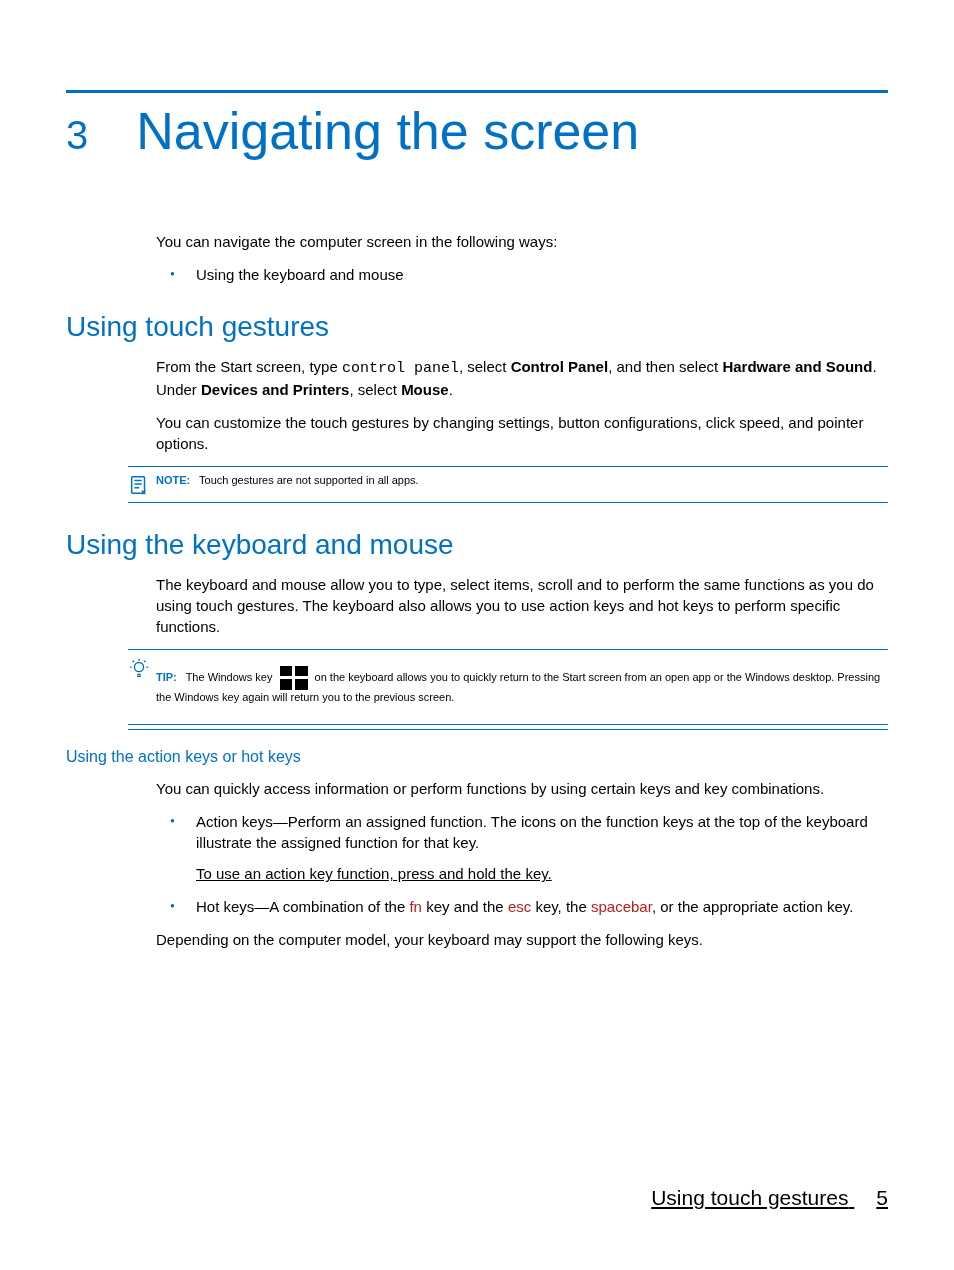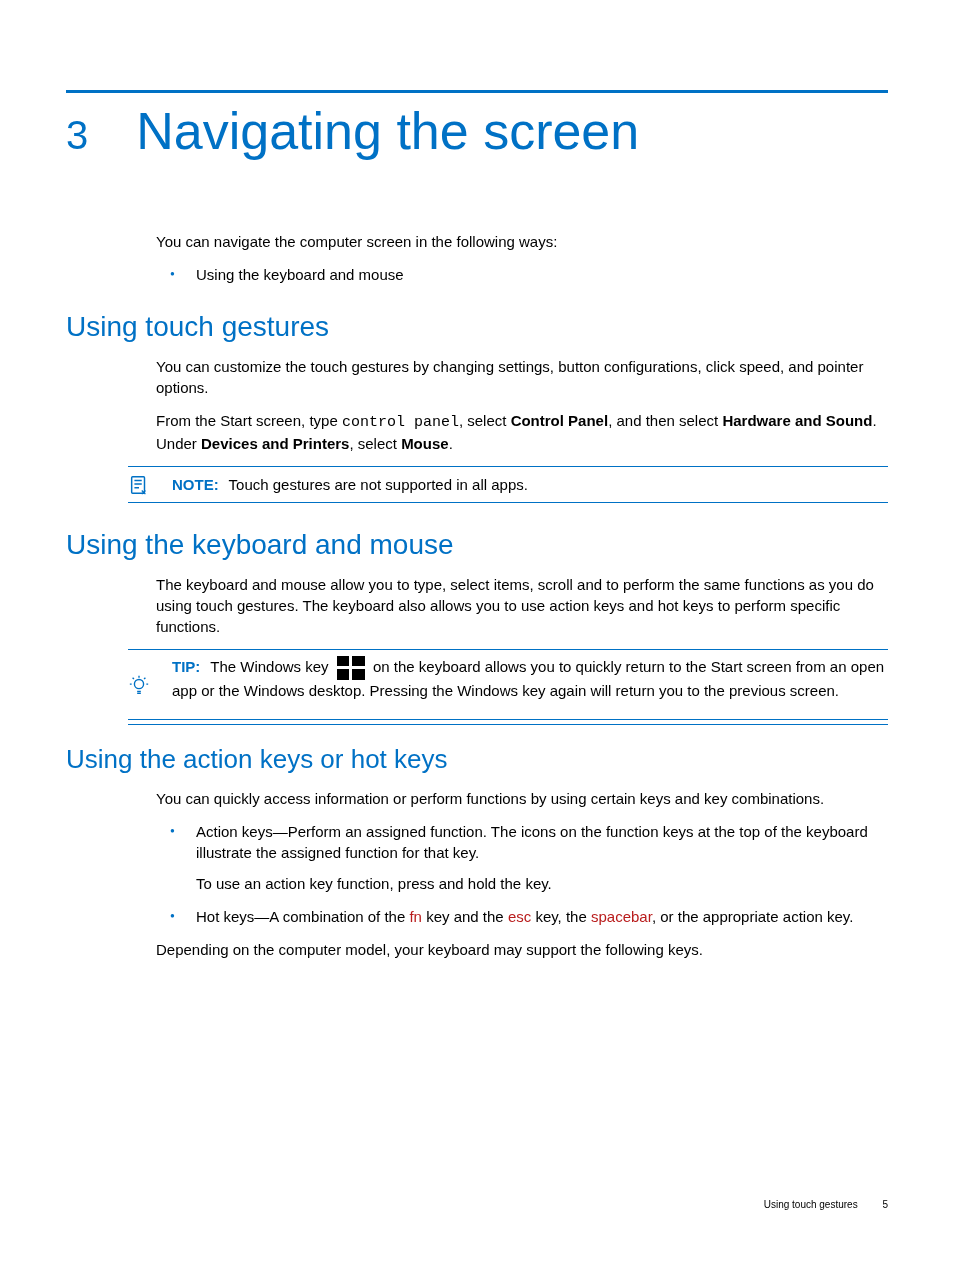--- a/index.html
+++ b/index.html
@@ -3,43 +3,43 @@
 <meta charset="utf-8">
 <style>
   * { box-sizing: border-box; margin: 0; padding: 0; }
   html, body { width: 954px; height: 1270px; background: #fff; font-family: Arial, Helvetica, sans-serif; color: #000; }
   .page { padding: 90px 66px 60px 66px; position: relative; height: 100%; }
   .rule { border-top: 3px solid #0071c5; margin-bottom: 8px; }
   .chapter-line { display: flex; align-items: baseline; gap: 48px; }
   .chapter-num { font-size: 40px; color: #0071c5; font-weight: 400; }
   .chapter-title { font-size: 52px; color: #0071c5; font-weight: 400; }
   .body { margin-left: 90px; margin-top: 70px; font-size: 15px; line-height: 1.4; }
-  .body p { margin-bottom: 12px; }
+  .body p { margin-bottom: 12px; margin-top: 10px; }
   ul.bullets { list-style: none; margin: 8px 0 12px 0; }
   ul.bullets li { position: relative; padding-left: 40px; margin-bottom: 10px; }
   ul.bullets li::before { content: "●"; color: #0071c5; font-size: 8px; position: absolute; left: 14px; top: 4px; }
-  ul.bullets li .sub { margin-top: 10px; }
+  ul.bullets li .sub { margin-top: 10px; text-decoration: underline; }
   h2.section { font-size: 28px; color: #0071c5; font-weight: 400; margin: 22px 0 10px 0; margin-left: 0; }
-  h3.subsection { font-size: 26px; color: #0071c5; font-weight: 400; margin: 16px 0 10px 0; }
+  h3.subsection { font-size: 16px; color: #0071c5; font-weight: 400; margin: 16px 0 10px 0; }
   .section-wrap { margin-left: -90px; }
   .section-wrap .body-inner { margin-left: 90px; }
   .mono { font-family: "Courier New", monospace; }
   .bold { font-weight: bold; }
   .hr-thin { border: none; border-top: 1px solid #0071c5; margin: 4px 0 2px 0; }
-  .callout { display: flex; align-items: center; gap: 22px; margin: 6px 0 6px -28px; font-size: 15px; line-height: 1.4; padding-right: 0; }
+  .callout { display: flex; align-items: flex-start; gap: 6px; margin: 6px 0 6px -28px; font-size: 11px; line-height: 1.4; padding-right: 0; }
   .callout .label { color: #0071c5; font-weight: bold; margin-right: 6px; }
   .callout-icon { flex: 0 0 22px; height: 22px; margin-top: 1px; }
   .callout-body { flex: 1; }
   .hr-wrap { margin-left: -28px; }
   .winkey { display: inline-block; width: 28px; height: 24px; vertical-align: middle; background: #000; position: relative; margin: 0 4px; }
   .winkey::before, .winkey::after { content:""; position:absolute; background:#fff; }
   .winkey::before { left:12px; top:0; width:3px; height:100%; }
   .winkey::after { top:10px; left:0; height:3px; width:100%; }
   .keylink { color: #b91c1c; }
-  .footer { position: absolute; bottom: 60px; right: 66px; font-size: 10px; }
+  .footer { position: absolute; bottom: 60px; right: 66px; font-size: 21px; text-decoration: underline; }
   .footer .pg { margin-left: 22px; }
 </style>
 </head>
 <body>
 
 <div class="page">
   <div class="rule"></div>
   <div class="chapter-line">
     <span class="chapter-num">3</span>
     <span class="chapter-title">Navigating the screen</span>
@@ -47,24 +47,24 @@
 
   <div class="body">
     <p>You can navigate the computer screen in the following ways:</p>
     <ul class="bullets">
       <li>Using the keyboard and mouse</li>
     </ul>
 
     <div class="section-wrap">
       <h2 class="section">Using touch gestures</h2>
       <div class="body-inner">
-        <p>You can customize the touch gestures by changing settings, button configurations, click speed, and pointer options.</p>
         <p>
           <span>From the Start screen, type </span><span class="mono">control panel</span><span>, select </span><span class="bold">Control Panel</span><span>, and then select </span><span class="bold">Hardware and Sound</span><span>. Under </span><span class="bold">Devices and Printers</span><span>, select </span><span class="bold">Mouse</span><span>.</span>
         </p>
+        <p>You can customize the touch gestures by changing settings, button configurations, click speed, and pointer options.</p>
         <div class="hr-wrap">
             <hr class="hr-thin">
           </div>
         <div class="callout">
           <svg class="callout-icon" viewBox="0 0 24 24" fill="none" stroke="#0071c5" stroke-width="1.6">
             <rect x="4" y="3" width="14" height="18" rx="1"></rect>
             <path d="M7 7h8M7 11h8M7 15h5"></path>
             <path d="M15 18l4 4M19 18l-4 4" stroke-width="1.4"></path>
           </svg>
           <div class="callout-body">

